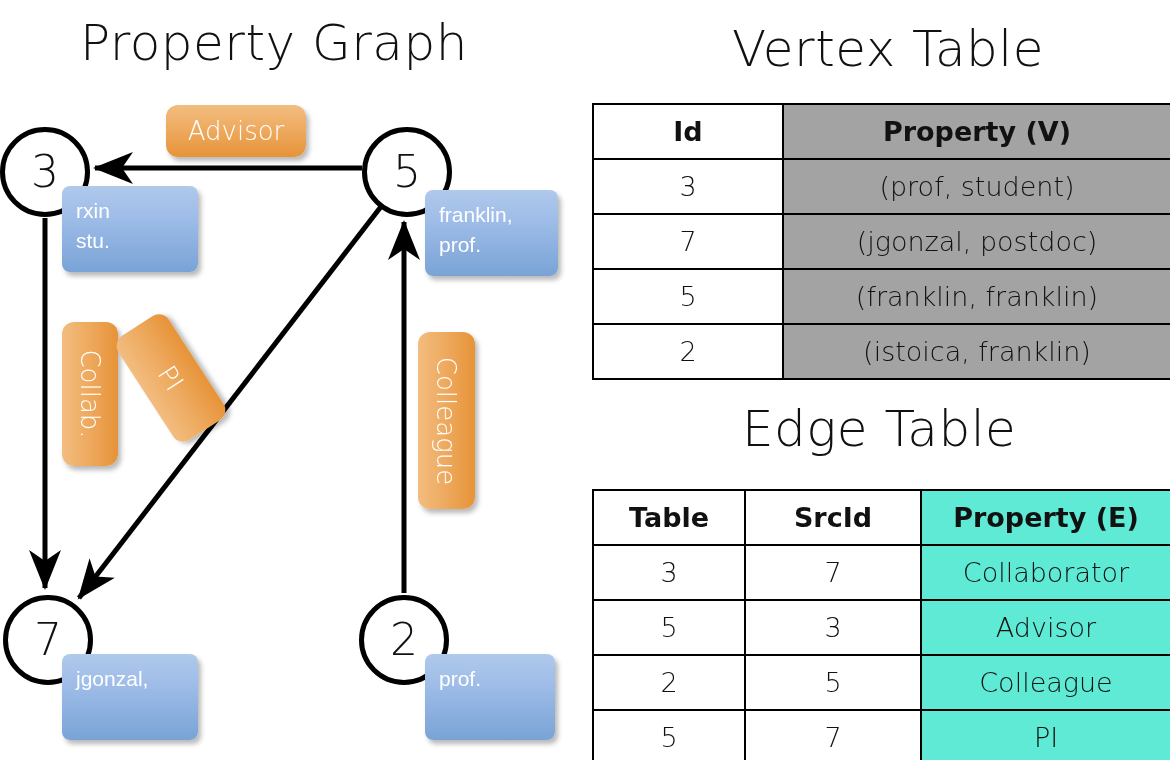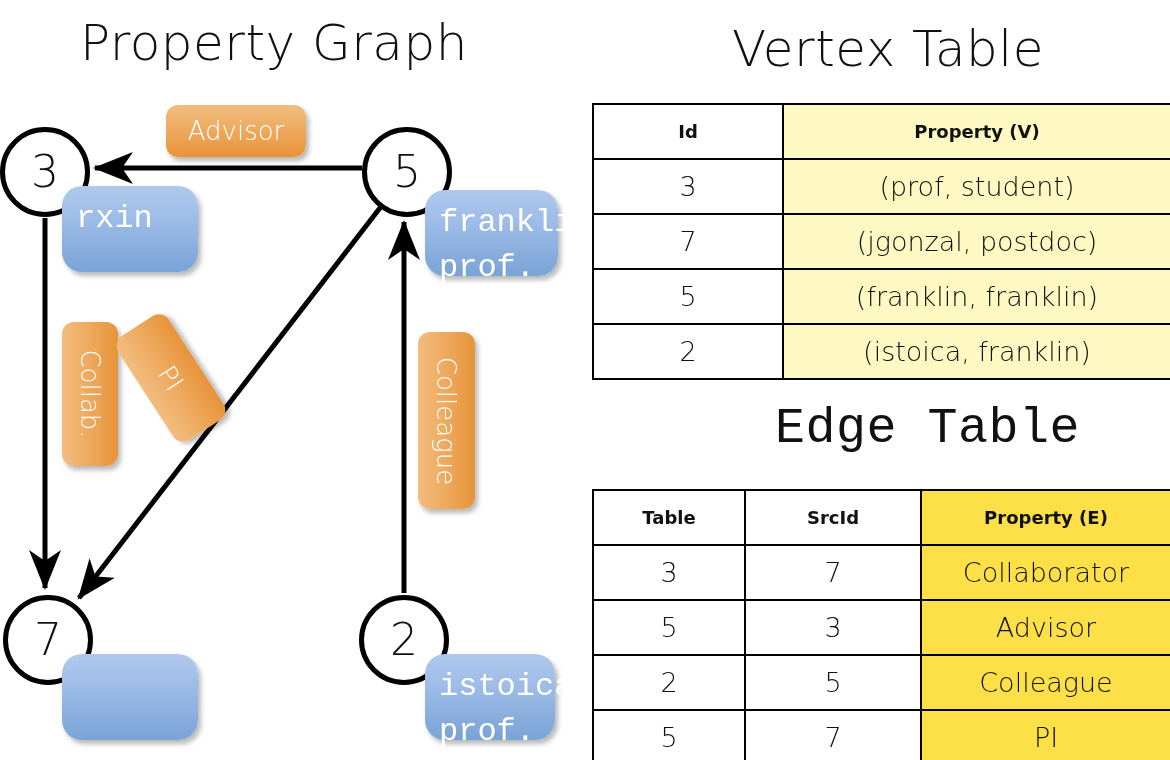--- a/index.html
+++ b/index.html
@@ -22,21 +22,21 @@
     font-family: "DejaVu Sans", sans-serif;
     font-weight: 300;
     font-size: 50px;
     letter-spacing: 0.5px;
     color: #111111;
     white-space: nowrap;
     -webkit-font-smoothing: antialiased;
   }
   #title-property-graph { left: 80px;  top: 14px; }
   #title-vertex-table   { left: 716px; top: 20px; margin-left: 16px; }
-  #title-edge-table     { left: 775px; top: 400px; font-family: Liberation Mono, monospace; }
+  #title-edge-table     { left: 742px; top: 400px; }
 
   
   #graph-canvas {
     position: absolute;
     left: 0; top: 0;
     width: 585px; height: 760px;
   }
   #graph-svg {
     position: absolute;
     left: 0; top: 0;
@@ -64,27 +64,27 @@
     color: #111111;
   }
   #node-3 { left: 0px;   top: 127px; }
   #node-5 { left: 362px; top: 127px; }
   #node-7 { left: 3px;   top: 595px; }
   #node-2 { left: 359px; top: 595px; }
 
   
   .prop-box {
     position: absolute;
-    border-radius: 20px;
+    border-radius: 8px;
     background: linear-gradient(180deg, #b0c9ec 0%, #9cbbe7 40%, #79a3d6 100%);
     box-shadow: 3px 4px 5px rgba(0,0,0,0.28);
     color: #ffffff;
-    font-family: Liberation Mono, monospace;
-    font-weight: 300;
-    font-size: 32px;
+    font-family: Liberation Sans, sans-serif;
+    font-weight: 300;
+    font-size: 21px;
     line-height: 1.42;
     padding: 10px 0 10px 14px;
     box-sizing: border-box;
     z-index: 5;
   }
   #prop-box-3 { left: 62px;  top: 186px; width: 136px; height: 86px; }
   #prop-box-5 { left: 425px; top: 190px; width: 133px; height: 86px; }
   #prop-box-7 { left: 62px;  top: 654px; width: 136px; height: 86px; }
   #prop-box-2 { left: 425px; top: 654px; width: 130px; height: 86px; }
 
@@ -138,24 +138,24 @@
     font-family: "DejaVu Sans", sans-serif;
     font-weight: 300;
     font-size: 27px;
     color: #111111;
     padding: 0;
     height: 53px;
     vertical-align: middle;
   }
   .data-table th {
     font-weight: bold;
-    font-size: 18px;
-  }
-  .cell-prop-v { background: #fef9c3; }
-  .cell-prop-e { background: #fde047; }
+    font-size: 27px;
+  }
+  .cell-prop-v { background: #a3a3a3; }
+  .cell-prop-e { background: #5eead4; }
 
   #vertex-table { left: 592px; top: 103px; width: 578px; }
   #vertex-table col.c-id   { width: 190px; }
   #vertex-table col.c-prop { width: 388px; }
 
   #edge-table { left: 592px; top: 489px; width: 578px; }
   #edge-table col.c-src { width: 152px; }
   #edge-table col.c-dst { width: 176px; }
   #edge-table col.c-pe  { width: 250px; }
 </style>
@@ -194,29 +194,30 @@
   </div>
   <div class="vertex-node" id="node-7">
     <span>7</span>
   </div>
   <div class="vertex-node" id="node-2">
     <span>2</span>
   </div>
 
   <div class="prop-box" id="prop-box-3">
     <div>rxin</div>
+    <div>stu.</div>
   </div>
   <div class="prop-box" id="prop-box-5">
     <div>franklin,</div>
     <div>prof.</div>
   </div>
   <div class="prop-box" id="prop-box-7">
+    <div>jgonzal,</div>
   </div>
   <div class="prop-box" id="prop-box-2">
-    <div>istoica</div>
     <div>prof.</div>
   </div>
 
   <div class="edge-label" id="edge-label-advisor">
     <span>Advisor</span>
   </div>
   <div class="edge-label" id="edge-label-collab">
     <span>Collab.</span>
   </div>
   <div class="edge-label" id="edge-label-pi">

